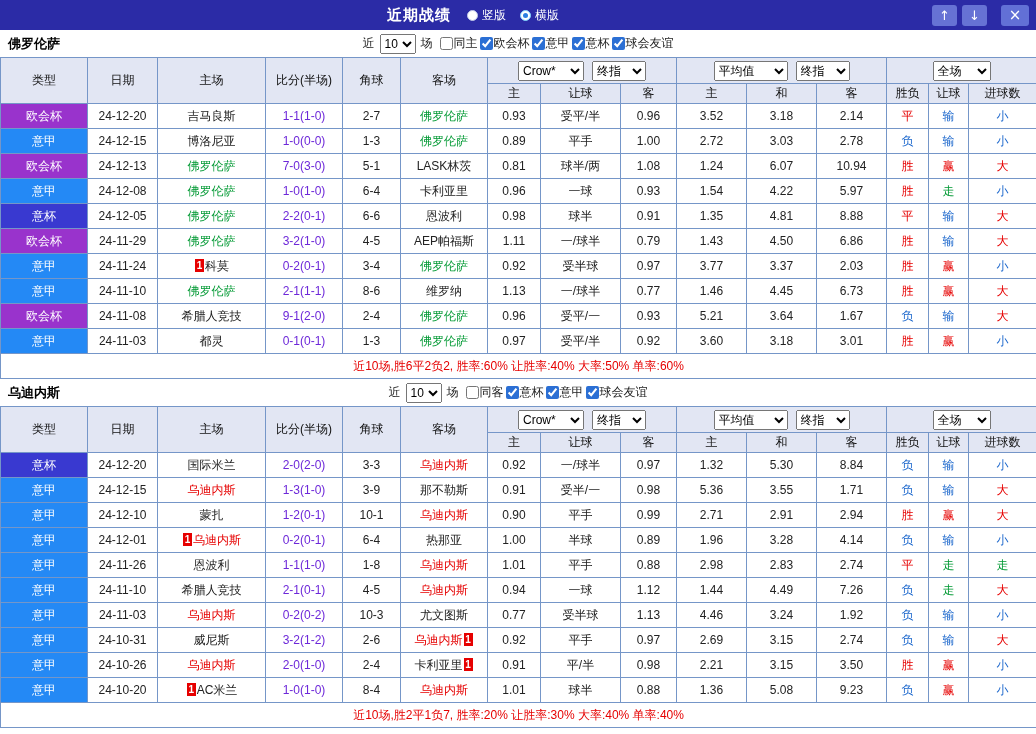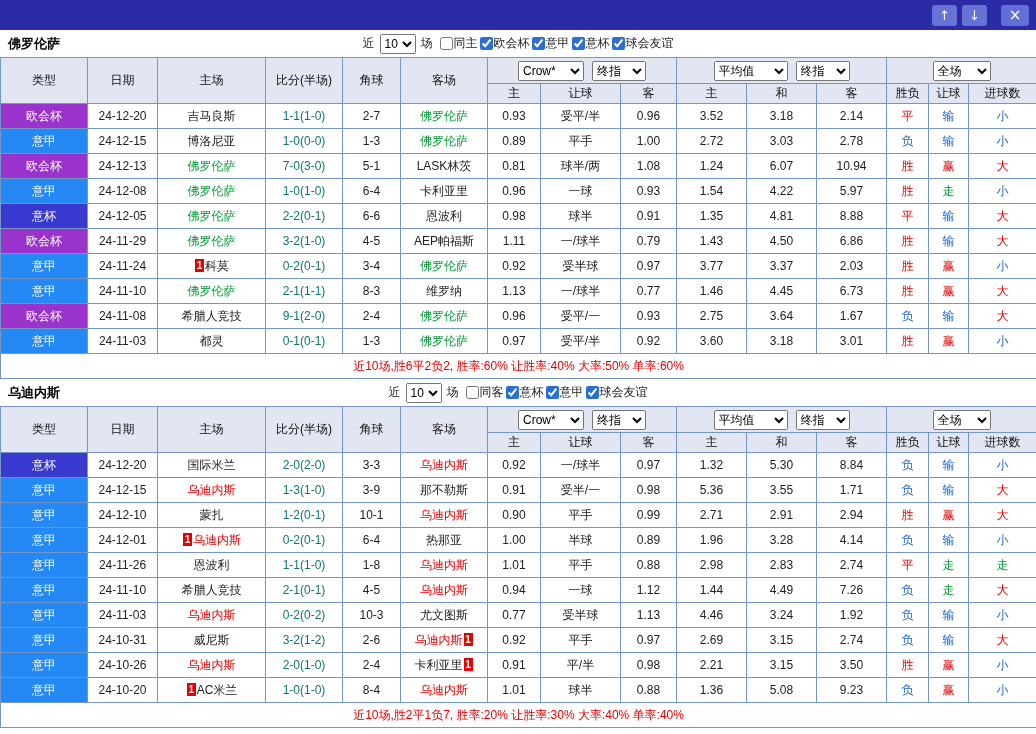--- a/index.html
+++ b/index.html
@@ -59,34 +59,47 @@
     border: 1px solid #7596c8; text-align: center; padding: 0;
     overflow: hidden; white-space: nowrap;
   }
   thead th { background: #e2e6f3; font-weight: normal; font-size: 12px; color: #111; }
   tr.h1 th { height: 26px; }
   tr.h2 th { height: 20px; }
   .hdr-selects { display: flex; justify-content: center; align-items: center; gap: 8px; }
   .hdr-selects select { font-size: 12px; height: 20px; }
   tbody td { height: 25px; font-size: 12px; background: #fff; }
   td.type-cell { color: #fff; }
-  td.score-cell { color: #0f766e; }
+  td.score-cell { color: #6d28d9; }
   td.summary-cell { color: #e60000; height: 25px; background: #fff; font-size: 12px; }
   .team-span { cursor: pointer; }
   .card {
     display: inline-block; background: #e60000; color: #fff;
     font-size: 10px; line-height: 13px; min-width: 9px; padding: 0 1px;
     margin: 0 1px; font-weight: bold; vertical-align: 1px;
   }
   .card:empty { display: none; }
 </style>
 </head>
 <body>
 
 <div class="topbar">
+  <div class="topbar-center">
+    <span class="topbar-title">近期战绩</span>
+    <span class="radio-group">
+      <span class="radio-opt">
+        <span class="radio-circle"></span>
+        <span>竖版</span>
+      </span>
+      <span class="radio-opt">
+        <span class="radio-circle sel"></span>
+        <span>横版</span>
+      </span>
+    </span>
+  </div>
   <div class="topbar-buttons">
     <button class="tb-btn"><span>↑</span></button>
     <button class="tb-btn"><span>↓</span></button>
     <button class="tb-btn close"><span>×</span></button>
   </div>
 </div>
 
 <div id="sections">
   <div class="section">
     <div class="section-header">
@@ -304,21 +317,21 @@
     <td style="color: rgb(230, 0, 0);">胜</td>
     <td style="color: rgb(230, 0, 0);">赢</td>
     <td style="color: rgb(26, 102, 204);">小</td>
   </tr>
 
   <tr>
     <td class="type-cell" style="background: rgb(36, 137, 245);">意甲</td>
     <td>24-11-10</td>
     <td><span class="team-span" style="color: rgb(0, 153, 51);">佛罗伦萨</span></td>
     <td class="score-cell">2-1(1-1)</td>
-    <td>8-3</td>
+    <td>8-6</td>
     <td><span class="team-span">维罗纳</span></td>
     <td>1.13</td>
     <td>一/球半</td>
     <td>0.77</td>
     <td>1.46</td>
     <td>4.45</td>
     <td>6.73</td>
     <td style="color: rgb(230, 0, 0);">胜</td>
     <td style="color: rgb(230, 0, 0);">赢</td>
     <td style="color: rgb(230, 0, 0);">大</td>
@@ -327,21 +340,21 @@
   <tr>
     <td class="type-cell" style="background: rgb(153, 51, 204);">欧会杯</td>
     <td>24-11-08</td>
     <td><span class="team-span">希腊人竞技</span></td>
     <td class="score-cell">9-1(2-0)</td>
     <td>2-4</td>
     <td><span class="team-span" style="color: rgb(0, 153, 51);">佛罗伦萨</span></td>
     <td>0.96</td>
     <td>受平/一</td>
     <td>0.93</td>
-    <td>2.75</td>
+    <td>5.21</td>
     <td>3.64</td>
     <td>1.67</td>
     <td style="color: rgb(26, 102, 204);">负</td>
     <td style="color: rgb(26, 102, 204);">输</td>
     <td style="color: rgb(230, 0, 0);">大</td>
   </tr>
 
   <tr>
     <td class="type-cell" style="background: rgb(36, 137, 245);">意甲</td>
     <td>24-11-03</td>

